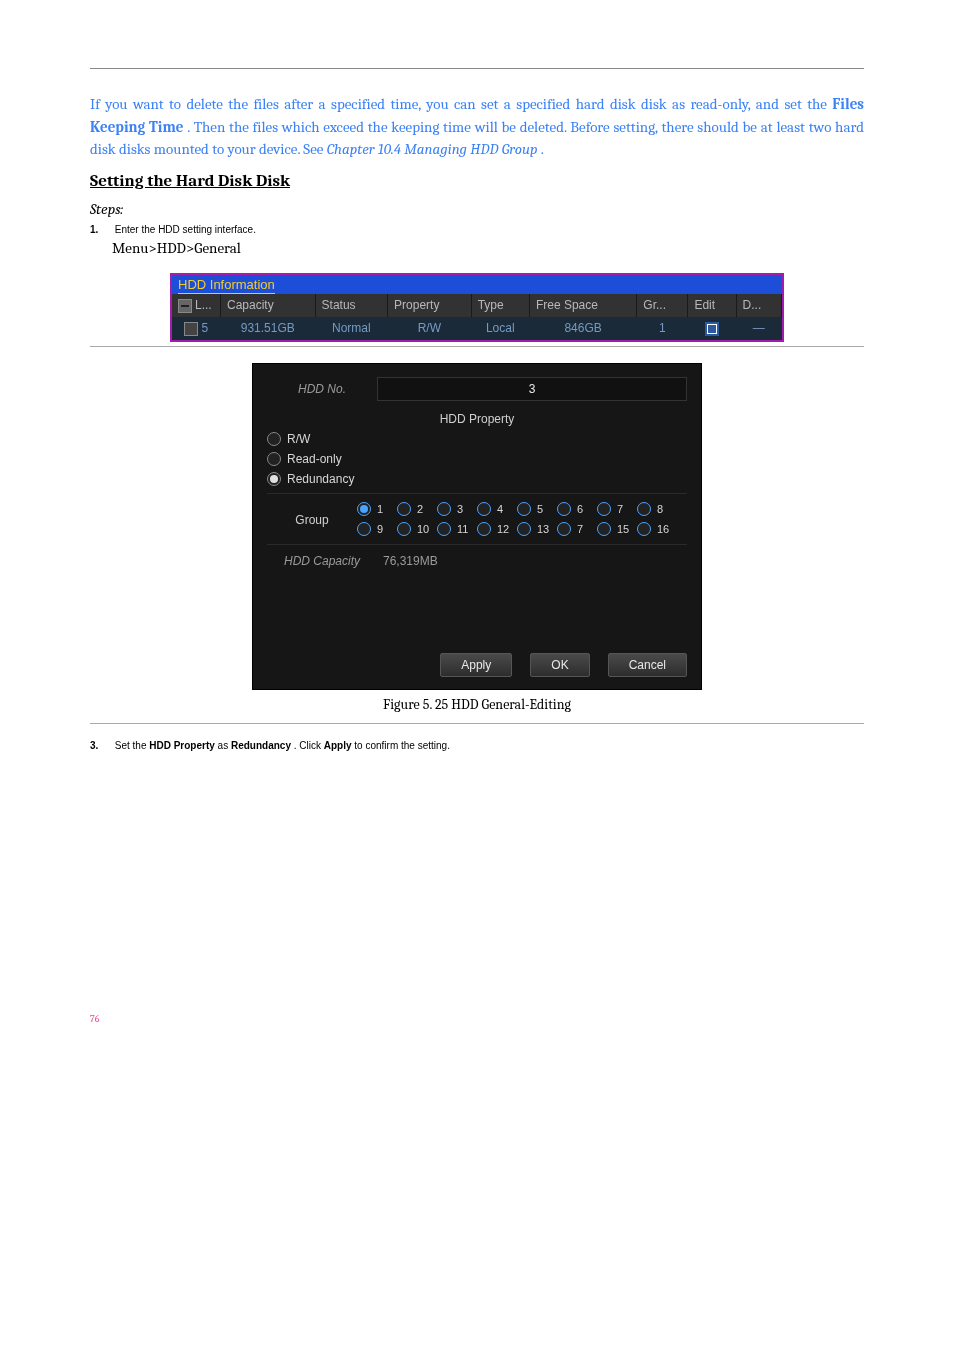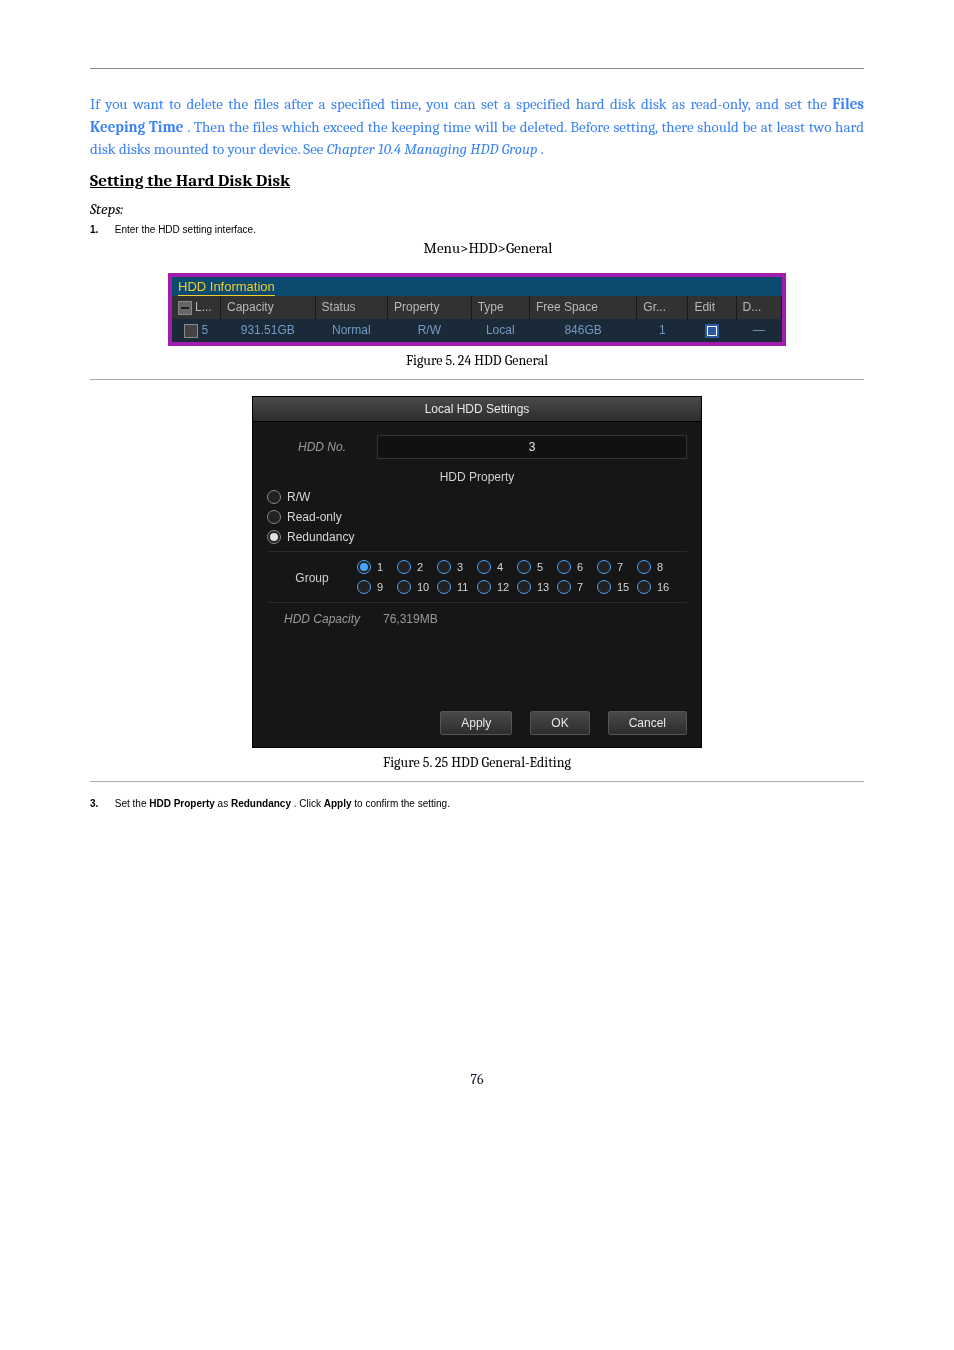--- a/index.html
+++ b/index.html
@@ -50,36 +50,35 @@
   }
   .step .num {
     display: inline-block;
     width: 22px;
     font-weight: bold;
   }
   .breadcrumb {
     font-family: Cambria, "Times New Roman", serif;
     font-size: 15px;
     margin: 0 0 4px 22px;
-    text-align: center;
   }
   .bold { font-weight: bold; }
   .figure-wrap {
     text-align: center;
     margin: 16px 0 4px 0;
   }
   
   .hdd-info {
     width: 610px;
     margin: 0 auto;
-    background: #0c4a6e;
+    background: #1d4ed8;
     font-family: Arial, sans-serif;
     color: #bdbdbd;
     font-size: 12px;
-    border: 4px solid #a21caf;
+    border: 2px solid #a21caf;
   }
   .hdd-info .title {
     color: #f5cc2e;
     text-align: left;
     padding: 2px 6px 2px 6px;
     font-size: 13px;
     font-family: Arial, sans-serif;
   }
   .hdd-info .title span { border-bottom: 1px solid #f5cc2e; padding-bottom:1px;}
   .hdd-info table {
@@ -206,25 +205,24 @@
     background: linear-gradient(#4a4a4a,#2d2d2d);
     color:#e8e8e8;
     border:1px solid #555;
     padding: 4px 20px;
     font-size:12px;
     border-radius:2px;
     font-family: Arial, sans-serif;
   }
   .dlg-spacer { height: 50px; }
   .page-num {
-    text-align:center;
     font-family: Cambria, serif;
-    font-size: 14px;
+    font-size: 10px;
     margin-top: 260px;
-    color:#0f172a;
+    color:#ec4899;
   }
 </style>
 </head>
 <body>
 
 <div class="page">
   <div class="header-line"></div>
 
   <p class="body-text">
     <span>If you want to delete the files after a specified time, you can set a specified hard disk disk as read-only, and set the </span>
@@ -267,27 +265,25 @@
           <td>Local</td>
           <td>846GB</td>
           <td>1</td>
           <td><span class="edit-icon"></span></td>
           <td class="dash-cell">—</td>
         </tr>
       </tbody>
         </table>
     </div>
   </div>
-  <div class="caption">Figure 5. 24 HDD General</div>
   <hr class="hr">
 
 
   <div class="figure-wrap">
     <div class="dialog">
-      <div class="dlg-title">Local HDD Settings</div>
       <div class="dlg-body">
         <div class="dlg-row">
           <div class="lbl">HDD No.</div>
           <div class="val">3</div>
         </div>
         <div class="dlg-section">HDD Property</div>
         <div class="radio-row">
           <span class="radio"></span>
           <span>R/W</span>
         </div>

